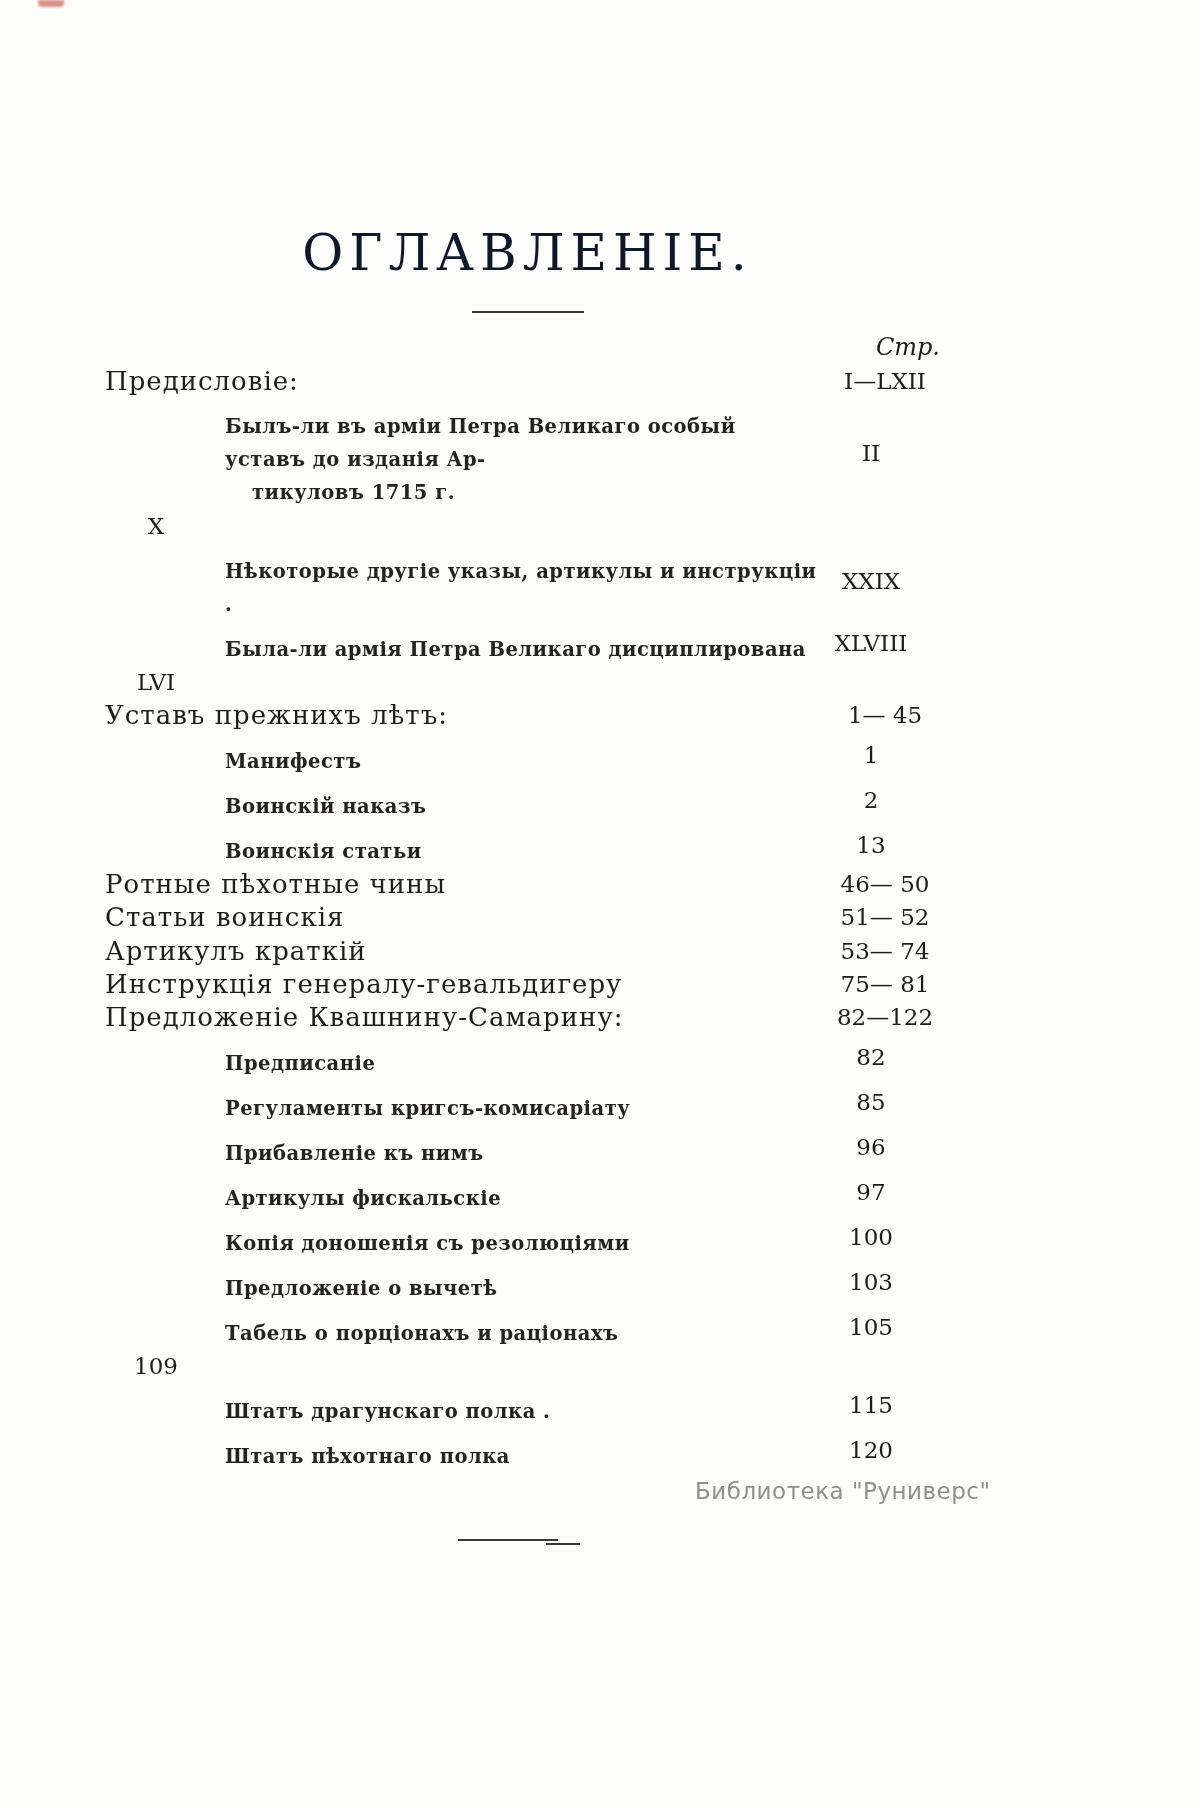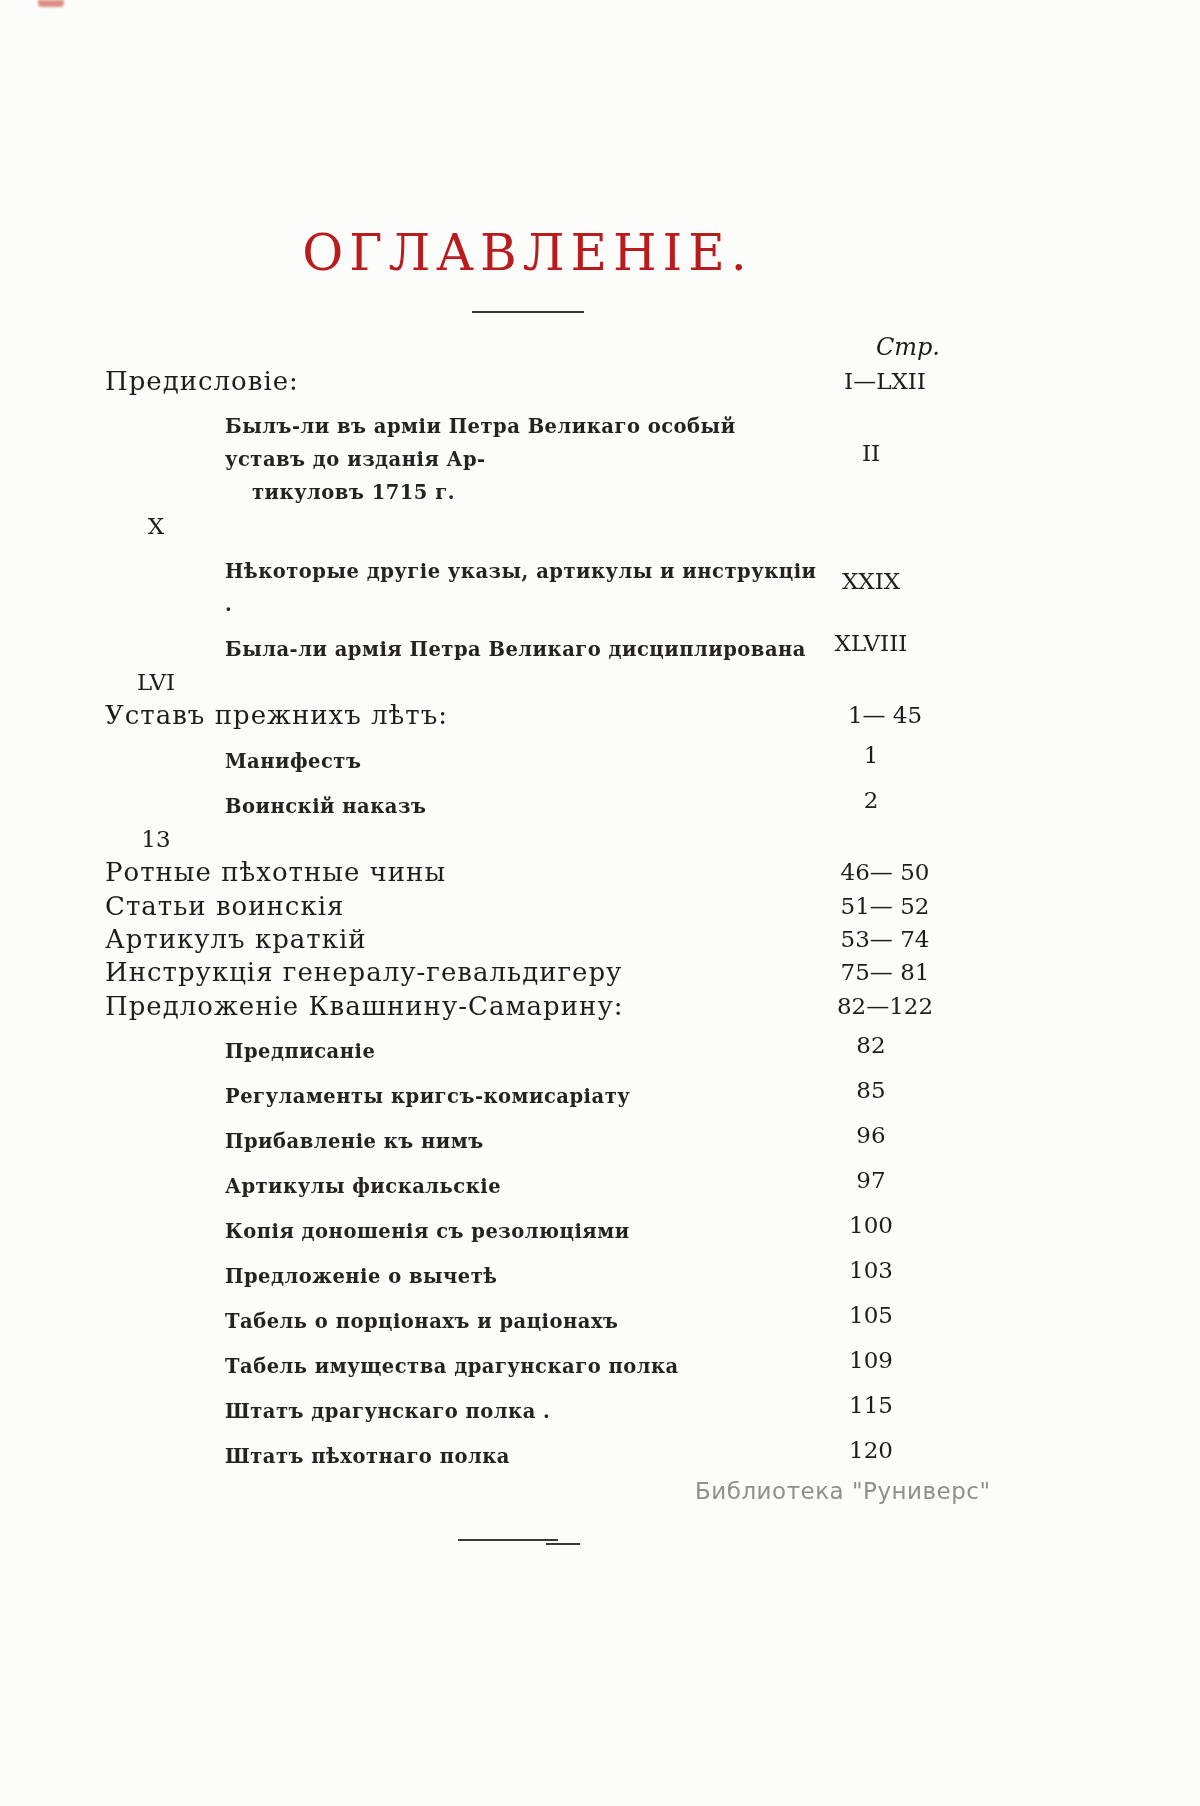--- a/index.html
+++ b/index.html
@@ -25,21 +25,21 @@
     left: 105px; top: 0;
     width: 845px;
   }
   .page-title {
     padding-top: 222px;
     text-align: center;
     font-size: 50px;
     font-weight: 400;
     letter-spacing: 6px;
     line-height: 62px;
-    color: #b91c1c;
+    color: #0f172a;
   }
   .title-rule {
     width: 112px; height: 2px;
     background: #3a3833;
     margin: 27px auto 0 auto;
   }
   .col-header {
     margin-top: 20px;
     text-align: right;
     padding-right: 10px;
@@ -148,20 +148,21 @@
       </div>
       <div class="row lvl1">
         <div class="label">Манифестъ</div>
         <div class="pagenum">1</div>
       </div>
       <div class="row lvl1">
         <div class="label">Воинскій наказъ</div>
         <div class="pagenum">2</div>
       </div>
       <div class="row lvl1">
+        <div class="label">Воинскія статьи</div>
         <div class="pagenum">13</div>
       </div>
       <div class="row lvl0">
         <div class="label">Ротные пѣхотные чины</div>
         <div class="pagenum">46— 50</div>
       </div>
       <div class="row lvl0">
         <div class="label">Статьи воинскія</div>
         <div class="pagenum">51— 52</div>
       </div>
@@ -199,21 +200,20 @@
       </div>
       <div class="row lvl1">
         <div class="label">Предложеніе о вычетѣ</div>
         <div class="pagenum">103</div>
       </div>
       <div class="row lvl1">
         <div class="label">Табель о порціонахъ и раціонахъ</div>
         <div class="pagenum">105</div>
       </div>
       <div class="row lvl1">
-        <div class="label">Табель имущества драгунскаго полка</div>
         <div class="pagenum">109</div>
       </div>
       <div class="row lvl1">
         <div class="label">Штатъ драгунскаго полка .</div>
         <div class="pagenum">115</div>
       </div>
       <div class="row lvl1">
         <div class="label">Штатъ пѣхотнаго полка</div>
         <div class="pagenum">120</div>
       </div>

